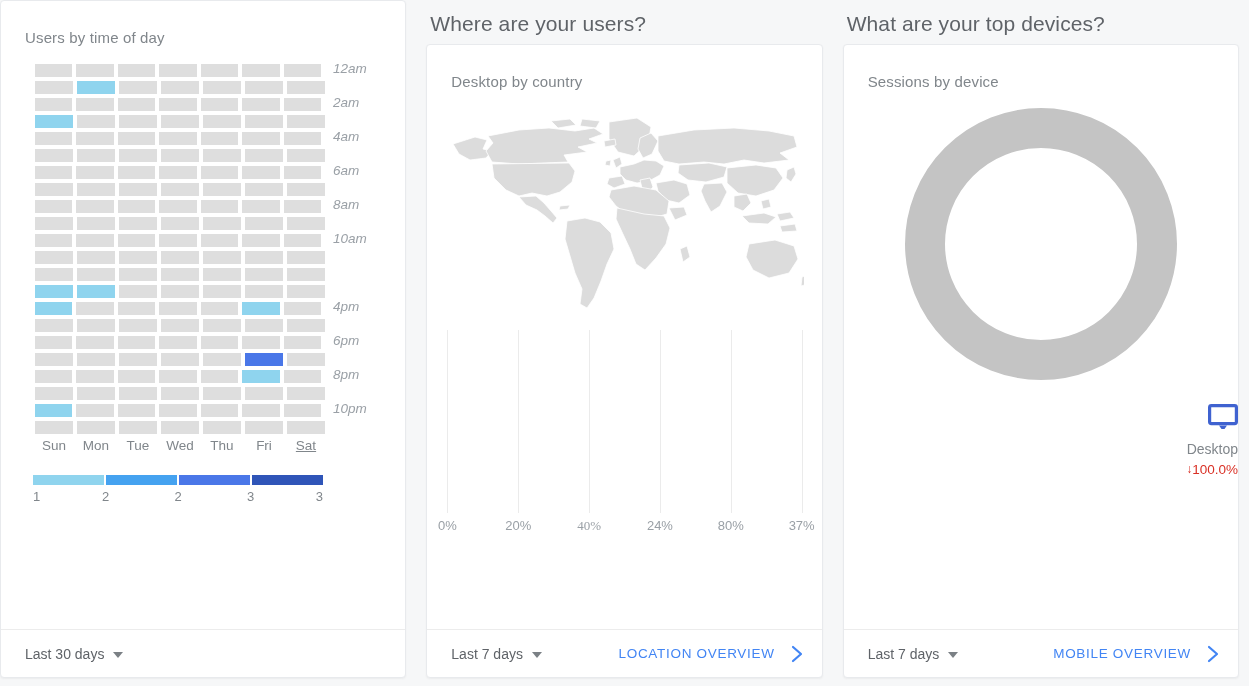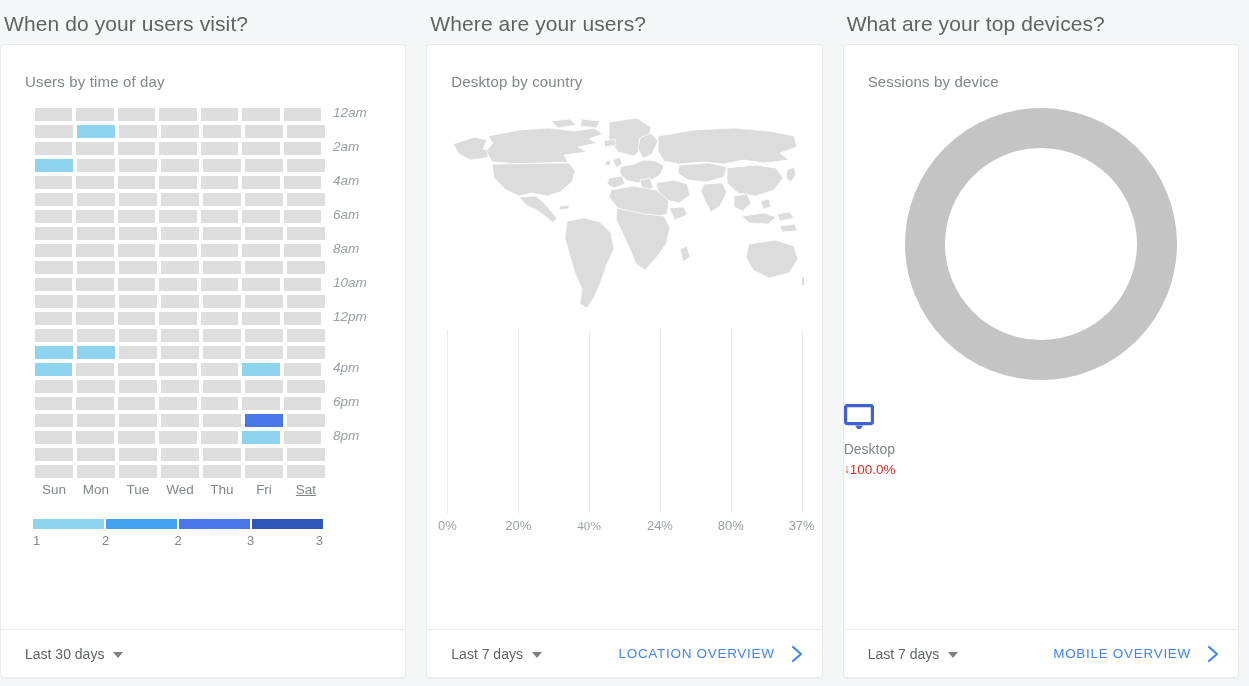--- a/index.html
+++ b/index.html
@@ -207,21 +207,21 @@
     white-space: nowrap;
   }
 
   
   .donut-area {
     display: flex;
     justify-content: center;
     padding-top: 18px;
   }
   .device-stats {
-    text-align: left;
+    text-align: right;
     margin-top: 24px;
   }
   .device-icon { display: inline-block; line-height: 0; }
   .device-label {
     font-size: 14px;
     color: #80868b;
     margin-top: 7px;
   }
   .device-value {
     font-size: 25px;
@@ -237,21 +237,20 @@
     white-space: nowrap;
   }
   .down-arrow { font-size: 12px; position: relative; top: -1px; }
 </style>
 </head>
 <body>
 
 <div class="dashboard">
 
   <div class="column col-0">
-    <div class="section-title">When do your users visit?</div>
     <div class="card">
       <div class="card-title">Users by time of day</div>
       <div class="card-body">
         <div class="heatmap-wrap">
           <div class="heatmap-grid" id="heatmap-grid">
               <div class="hm-row">
                 <div class="hm-cell" style="background: rgb(222, 222, 222);"></div>
                 <div class="hm-cell" style="background: rgb(222, 222, 222);"></div>
                 <div class="hm-cell" style="background: rgb(222, 222, 222);"></div>
                 <div class="hm-cell" style="background: rgb(222, 222, 222);"></div>
@@ -365,30 +364,20 @@
                 <div class="hm-cell" style="background: rgb(222, 222, 222);"></div>
               </div>
               <div class="hm-row">
                 <div class="hm-cell" style="background: rgb(222, 222, 222);"></div>
                 <div class="hm-cell" style="background: rgb(222, 222, 222);"></div>
                 <div class="hm-cell" style="background: rgb(222, 222, 222);"></div>
                 <div class="hm-cell" style="background: rgb(222, 222, 222);"></div>
                 <div class="hm-cell" style="background: rgb(222, 222, 222);"></div>
                 <div class="hm-cell" style="background: rgb(222, 222, 222);"></div>
                 <div class="hm-cell" style="background: rgb(222, 222, 222);"></div>
-                <div class="hm-rowlabel">12pm</div>
-              </div>
-              <div class="hm-row">
-                <div class="hm-cell" style="background: rgb(222, 222, 222);"></div>
-                <div class="hm-cell" style="background: rgb(222, 222, 222);"></div>
-                <div class="hm-cell" style="background: rgb(222, 222, 222);"></div>
-                <div class="hm-cell" style="background: rgb(222, 222, 222);"></div>
-                <div class="hm-cell" style="background: rgb(222, 222, 222);"></div>
-                <div class="hm-cell" style="background: rgb(222, 222, 222);"></div>
-                <div class="hm-cell" style="background: rgb(222, 222, 222);"></div>
               </div>
               <div class="hm-row">
                 <div class="hm-cell" style="background: rgb(143, 212, 238);"></div>
                 <div class="hm-cell" style="background: rgb(143, 212, 238);"></div>
                 <div class="hm-cell" style="background: rgb(222, 222, 222);"></div>
                 <div class="hm-cell" style="background: rgb(222, 222, 222);"></div>
                 <div class="hm-cell" style="background: rgb(222, 222, 222);"></div>
                 <div class="hm-cell" style="background: rgb(222, 222, 222);"></div>
                 <div class="hm-cell" style="background: rgb(222, 222, 222);"></div>
               </div>
@@ -441,20 +430,30 @@
                 <div class="hm-rowlabel">8pm</div>
               </div>
               <div class="hm-row">
                 <div class="hm-cell" style="background: rgb(222, 222, 222);"></div>
                 <div class="hm-cell" style="background: rgb(222, 222, 222);"></div>
                 <div class="hm-cell" style="background: rgb(222, 222, 222);"></div>
                 <div class="hm-cell" style="background: rgb(222, 222, 222);"></div>
                 <div class="hm-cell" style="background: rgb(222, 222, 222);"></div>
                 <div class="hm-cell" style="background: rgb(222, 222, 222);"></div>
                 <div class="hm-cell" style="background: rgb(222, 222, 222);"></div>
+              </div>
+              <div class="hm-row">
+                <div class="hm-cell" style="background: rgb(143, 212, 238);"></div>
+                <div class="hm-cell" style="background: rgb(222, 222, 222);"></div>
+                <div class="hm-cell" style="background: rgb(222, 222, 222);"></div>
+                <div class="hm-cell" style="background: rgb(222, 222, 222);"></div>
+                <div class="hm-cell" style="background: rgb(222, 222, 222);"></div>
+                <div class="hm-cell" style="background: rgb(222, 222, 222);"></div>
+                <div class="hm-cell" style="background: rgb(222, 222, 222);"></div>
+                <div class="hm-rowlabel">10pm</div>
               </div>
               <div class="hm-row">
                 <div class="hm-cell" style="background: rgb(222, 222, 222);"></div>
                 <div class="hm-cell" style="background: rgb(222, 222, 222);"></div>
                 <div class="hm-cell" style="background: rgb(222, 222, 222);"></div>
                 <div class="hm-cell" style="background: rgb(222, 222, 222);"></div>
                 <div class="hm-cell" style="background: rgb(222, 222, 222);"></div>
                 <div class="hm-cell" style="background: rgb(222, 222, 222);"></div>
                 <div class="hm-cell" style="background: rgb(222, 222, 222);"></div>
               </div>

